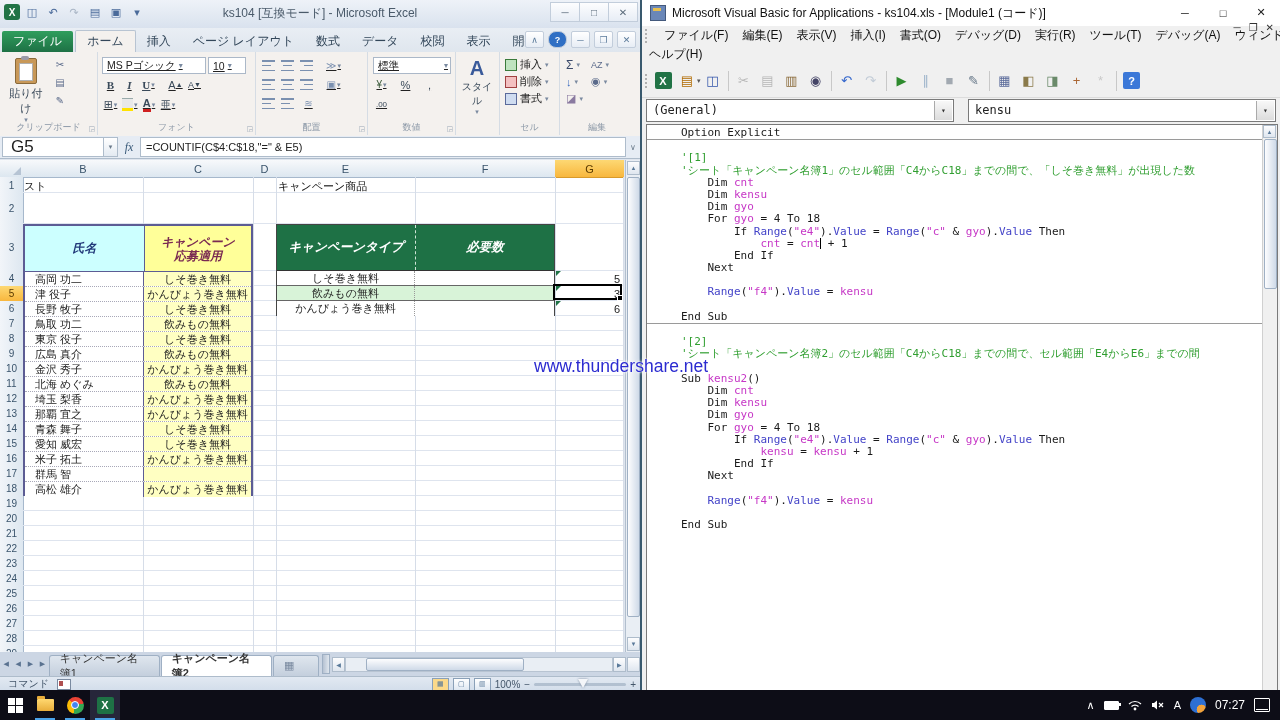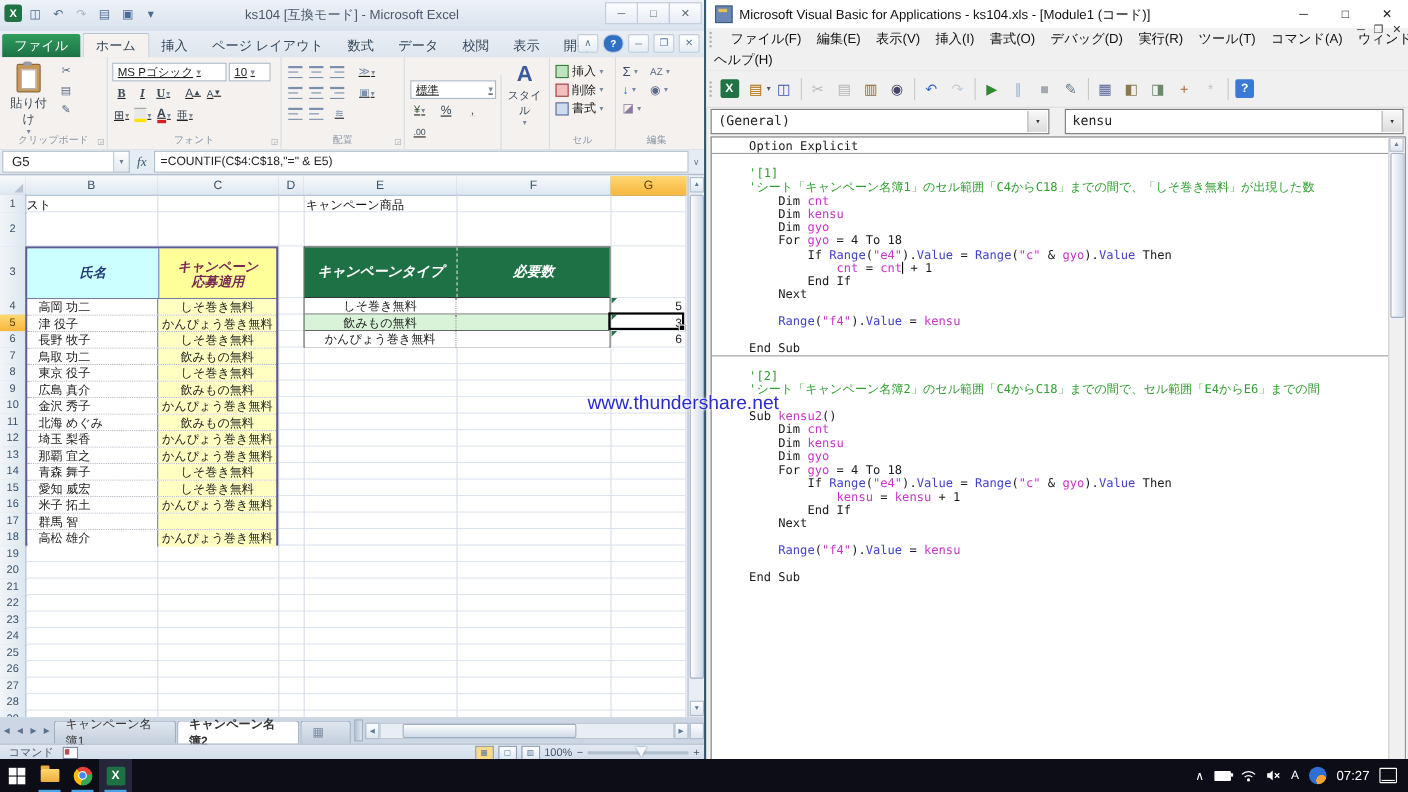--- a/index.html
+++ b/index.html
@@ -55,21 +55,21 @@
   .numgly{font-size:10px;color:#3a5a3a;}
   .styles-big{position:absolute;left:2px;top:4px;width:38px;height:62px;text-align:center;color:#3a4a5a;}
   .styleA{font-size:20px;font-weight:bold;color:#3a5a9a;line-height:24px;}
   .cellrow{display:flex;align-items:center;gap:3px;height:17px;}
   .sq{width:10px;height:10px;border:1px solid #888;}
   .sq.g{background:#bfe3bf;border-color:#3a7a3a;} .sq.r{background:#f3c0c0;border-color:#a04040;} .sq.b{background:#cfdcf0;border-color:#5a6a9a;}
   
   .xl-formulabar{position:absolute;left:0;top:136px;width:640px;height:22px;background:#e6ecf4;
     border-bottom:1px solid #aebccb;display:flex;align-items:center;}
   .namebox{width:92px;height:18px;background:#fff;border:1px solid #aebccb;margin-left:2px;
-    display:flex;align-items:center;padding-left:8px;font-size:12px;}
+    display:flex;align-items:center;padding-left:8px;font-size:17px;}
   .nbdrop{width:13px;height:18px;border:1px solid #aebccb;border-left:none;background:linear-gradient(#fff,#e3eaf2);
     display:flex;align-items:center;justify-content:center;font-size:7px;color:#6a7a8a;}
   .fxb{width:22px;text-align:center;font-style:italic;font-family:"Liberation Serif",serif;color:#3a5a7a;font-size:12px;}
   .fml{flex:1;height:18px;background:#fff;border:1px solid #aebccb;display:flex;align-items:center;
     padding-left:5px;font-size:11px;font-family:"Liberation Sans",sans-serif;}
   .fbchev{width:14px;text-align:center;color:#6a7a8a;font-size:8px;}
   
   #xl-grid{position:absolute;left:0;top:160px;width:624px;height:492px;background:#fff;overflow:hidden;}
   .gh{position:absolute;top:0;height:17px;background:linear-gradient(#f7f9fb,#dde7f0);
     border-right:1px solid #a6b8cc;border-bottom:1px solid #a6b8cc;color:#39536b;
@@ -369,21 +369,21 @@
               <i></i>
             </div>
           <div class="fbtn">
               <span style="font-size:10px;color:#7a90b0;">≋</span>
             </div>
         </div>
         <div class="rlabel">配置</div>
         <div class="launcher">◲</div>
       </div>
 
-      <div class="rgroup" style="left:368px;width:87px;margin-top:16px;">
+      <div class="rgroup" style="left:368px;width:87px;">
         <div class="fontrow" style="left:5px;top:5px;">
           <div class="combo-sm" style="width:70px;">
             <span>標準</span>
             <span class="da" style="margin-left:auto;">▾</span>
           </div>
         </div>
         <div class="fontrow" style="left:5px;top:25px;gap:7px;">
           <div class="fbtn">
               <span class="numgly">¥</span>
               <span class="da">▾</span>
@@ -691,21 +691,21 @@
           <div class="grip"></div>
           <div style="width: 12px; height: 12px; margin: 0px 5px; background: conic-gradient(rgb(208, 64, 64) 0deg, rgb(208, 64, 64) 25%, rgb(64, 96, 192) 0deg, rgb(64, 96, 192) 50%, rgb(64, 160, 80) 0deg, rgb(64, 160, 80) 75%, rgb(224, 176, 64) 0deg); border-radius: 2px;"></div>
           <div class="vb-menu-item">ファイル(F)</div>
           <div class="vb-menu-item">編集(E)</div>
           <div class="vb-menu-item">表示(V)</div>
           <div class="vb-menu-item">挿入(I)</div>
           <div class="vb-menu-item">書式(O)</div>
           <div class="vb-menu-item">デバッグ(D)</div>
           <div class="vb-menu-item">実行(R)</div>
           <div class="vb-menu-item">ツール(T)</div>
-          <div class="vb-menu-item">コマンド(A)</div>
+          <div class="vb-menu-item">デバッグ(A)</div>
           <div class="vb-menu-item">ウィンドウ(W)</div>
         </div>
       <div class="vb-mrow" id="vb-menurow2">
           <div class="vb-menu-item">ヘルプ(H)</div>
         </div>
     </div>
     <div class="vb-childctl">
       <span>─</span>
       <span>❐</span>
       <span>✕</span>

